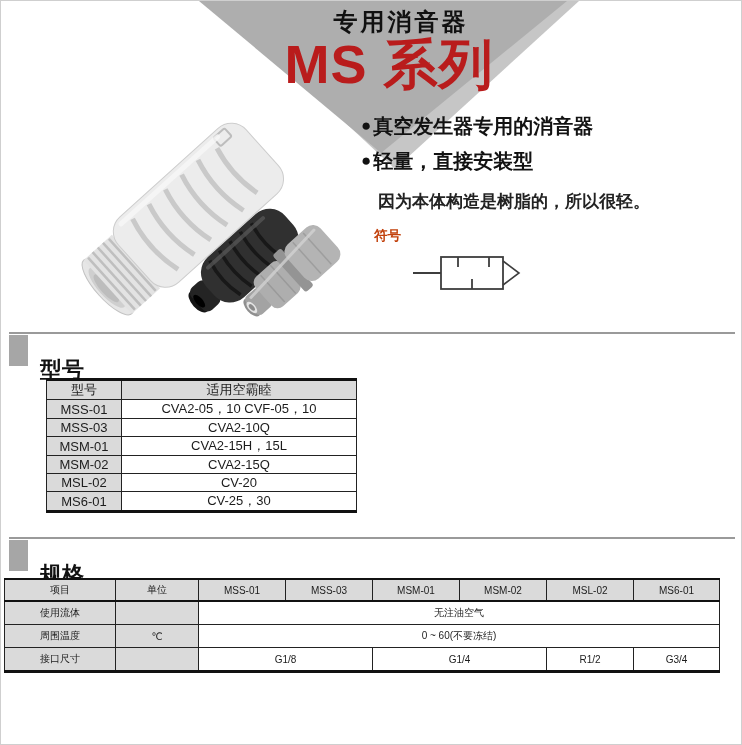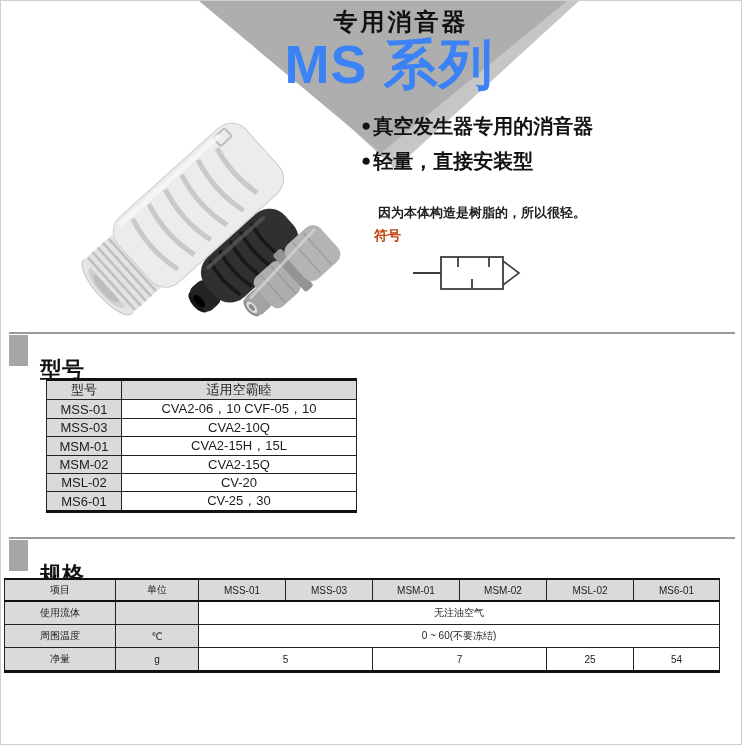--- a/index.html
+++ b/index.html
@@ -15,26 +15,26 @@
   }
   .banner-svg{position:absolute;left:0;top:0;}
   .poly-back{fill:var(--diamond-back);}
   .poly-front{fill:var(--diamond-front);}
   .banner-subtitle{
     position:absolute;left:100px;top:5px;width:600px;text-align:center;
     font-size:24px;font-weight:bold;letter-spacing:3px;color:#111;
   }
   .banner-title{
     position:absolute;left:88px;top:28px;width:600px;text-align:center;
-    font-size:54px;font-weight:bold;letter-spacing:1px;color:#3b82f6;
+    font-size:54px;font-weight:bold;letter-spacing:1px;color:#b91c1c;
   }
   .feature{position:absolute;left:360px;font-size:20px;font-weight:bold;color:#121212;white-space:nowrap;}
   .feature .dot{font-size:17px;vertical-align:2px;margin-right:2px;}
   .f1{top:112px;} .f2{top:147px;}
-  .note{position:absolute;left:377px;top:203px;font-size:13px;font-weight:600;color:#222;}
+  .note{position:absolute;left:377px;top:189px;font-size:17px;font-weight:600;color:#222;}
   .symbol-label{position:absolute;left:373px;top:226px;font-size:13.5px;font-weight:600;color:#c2410c;}
   .symbol-svg{position:absolute;left:404px;top:247px;}
   .symbol-svg *{stroke:#3d3d3d;fill:none;}
   .photo-svg{position:absolute;left:40px;top:96px;}
   .rule{position:absolute;left:8px;width:726px;height:2px;background:var(--rule-gray);}
   .rule-model{top:331px;} .rule-spec{top:536px;}
   .marker{position:absolute;left:8px;width:19px;height:31px;background:var(--marker-gray);}
   .marker-model{top:334px;} .marker-spec{top:539px;}
   .section-title{position:absolute;left:39px;font-size:22px;font-weight:bold;color:#111;}
   .title-model{top:336px;} .title-spec{top:541px;font-family:Liberation Mono, monospace;}
@@ -140,21 +140,21 @@
         <col style="width:75px">
         <col style="width:235px">
       </colgroup>
     <tbody>
         <tr>
           <th class="hd">型号</th>
           <th class="hd">适用空霸睦</th>
         </tr>
         <tr>
           <th class="hd">MSS-01</th>
-          <td>CVA2-06，10 CVF-05，10</td>
+          <td>CVA2-05，10 CVF-05，10</td>
         </tr>
         <tr>
           <th class="hd">MSS-03</th>
           <td>CVA2-10Q</td>
         </tr>
         <tr>
           <th class="hd">MSM-01</th>
           <td>CVA2-15H，15L</td>
         </tr>
         <tr>
@@ -201,23 +201,23 @@
           <th class="hd">使用流体</th>
           <th class="hd"></th>
           <td colspan="6">无注油空气</td>
         </tr>
         <tr>
           <th class="hd">周围温度</th>
           <th class="hd">℃</th>
           <td colspan="6">0 ~ 60(不要冻结)</td>
         </tr>
         <tr>
-          <th class="hd">净量</th>
-          <th class="hd">g</th>
-          <td colspan="2">5</td>
-          <td colspan="2">7</td>
-          <td>25</td>
-          <td>54</td>
+          <th class="hd">接口尺寸</th>
+          <th class="hd"></th>
+          <td colspan="2">G1/8</td>
+          <td colspan="2">G1/4</td>
+          <td>R1/2</td>
+          <td>G3/4</td>
         </tr>
       </tbody>
   </table>
 
 </div>
 
 </body></html>

